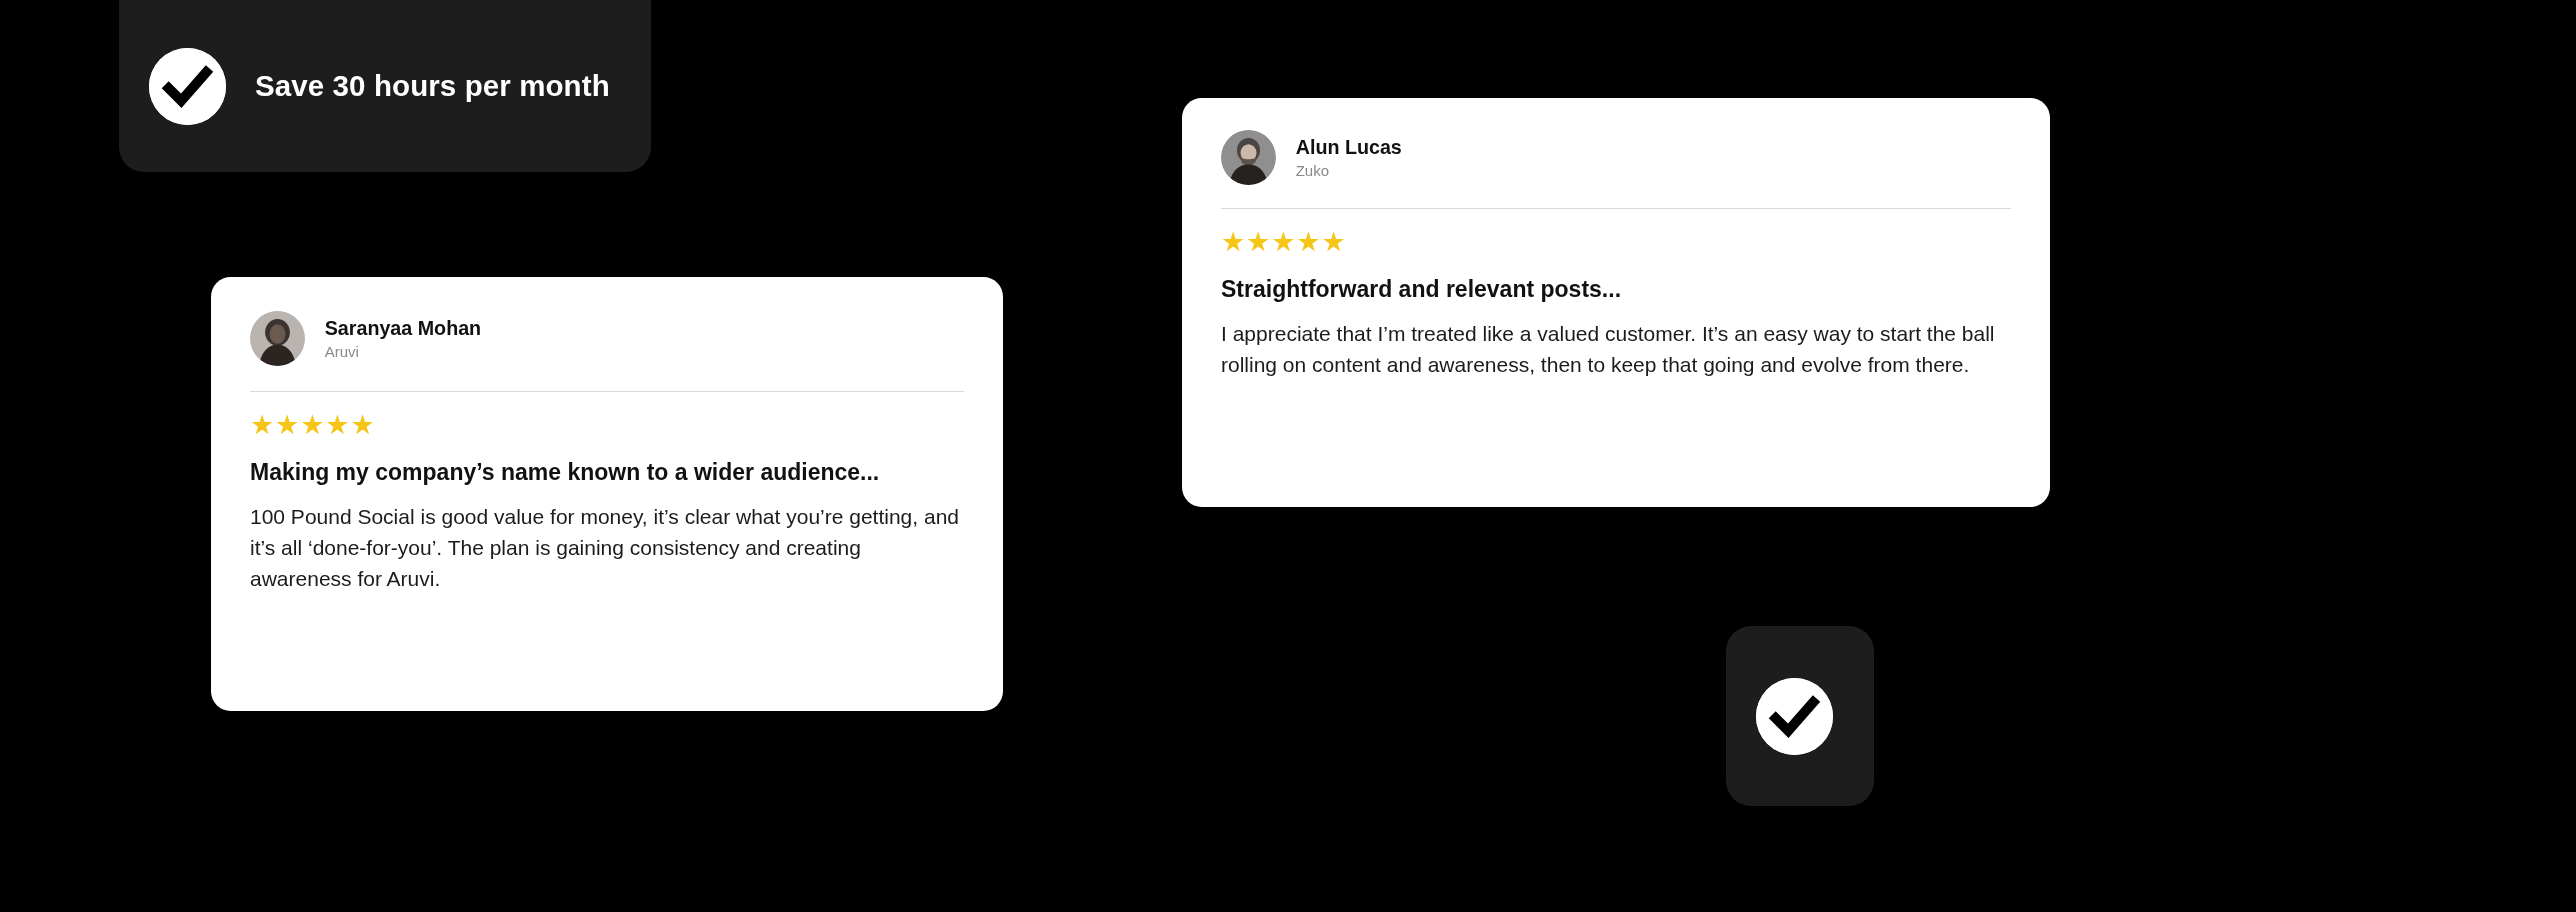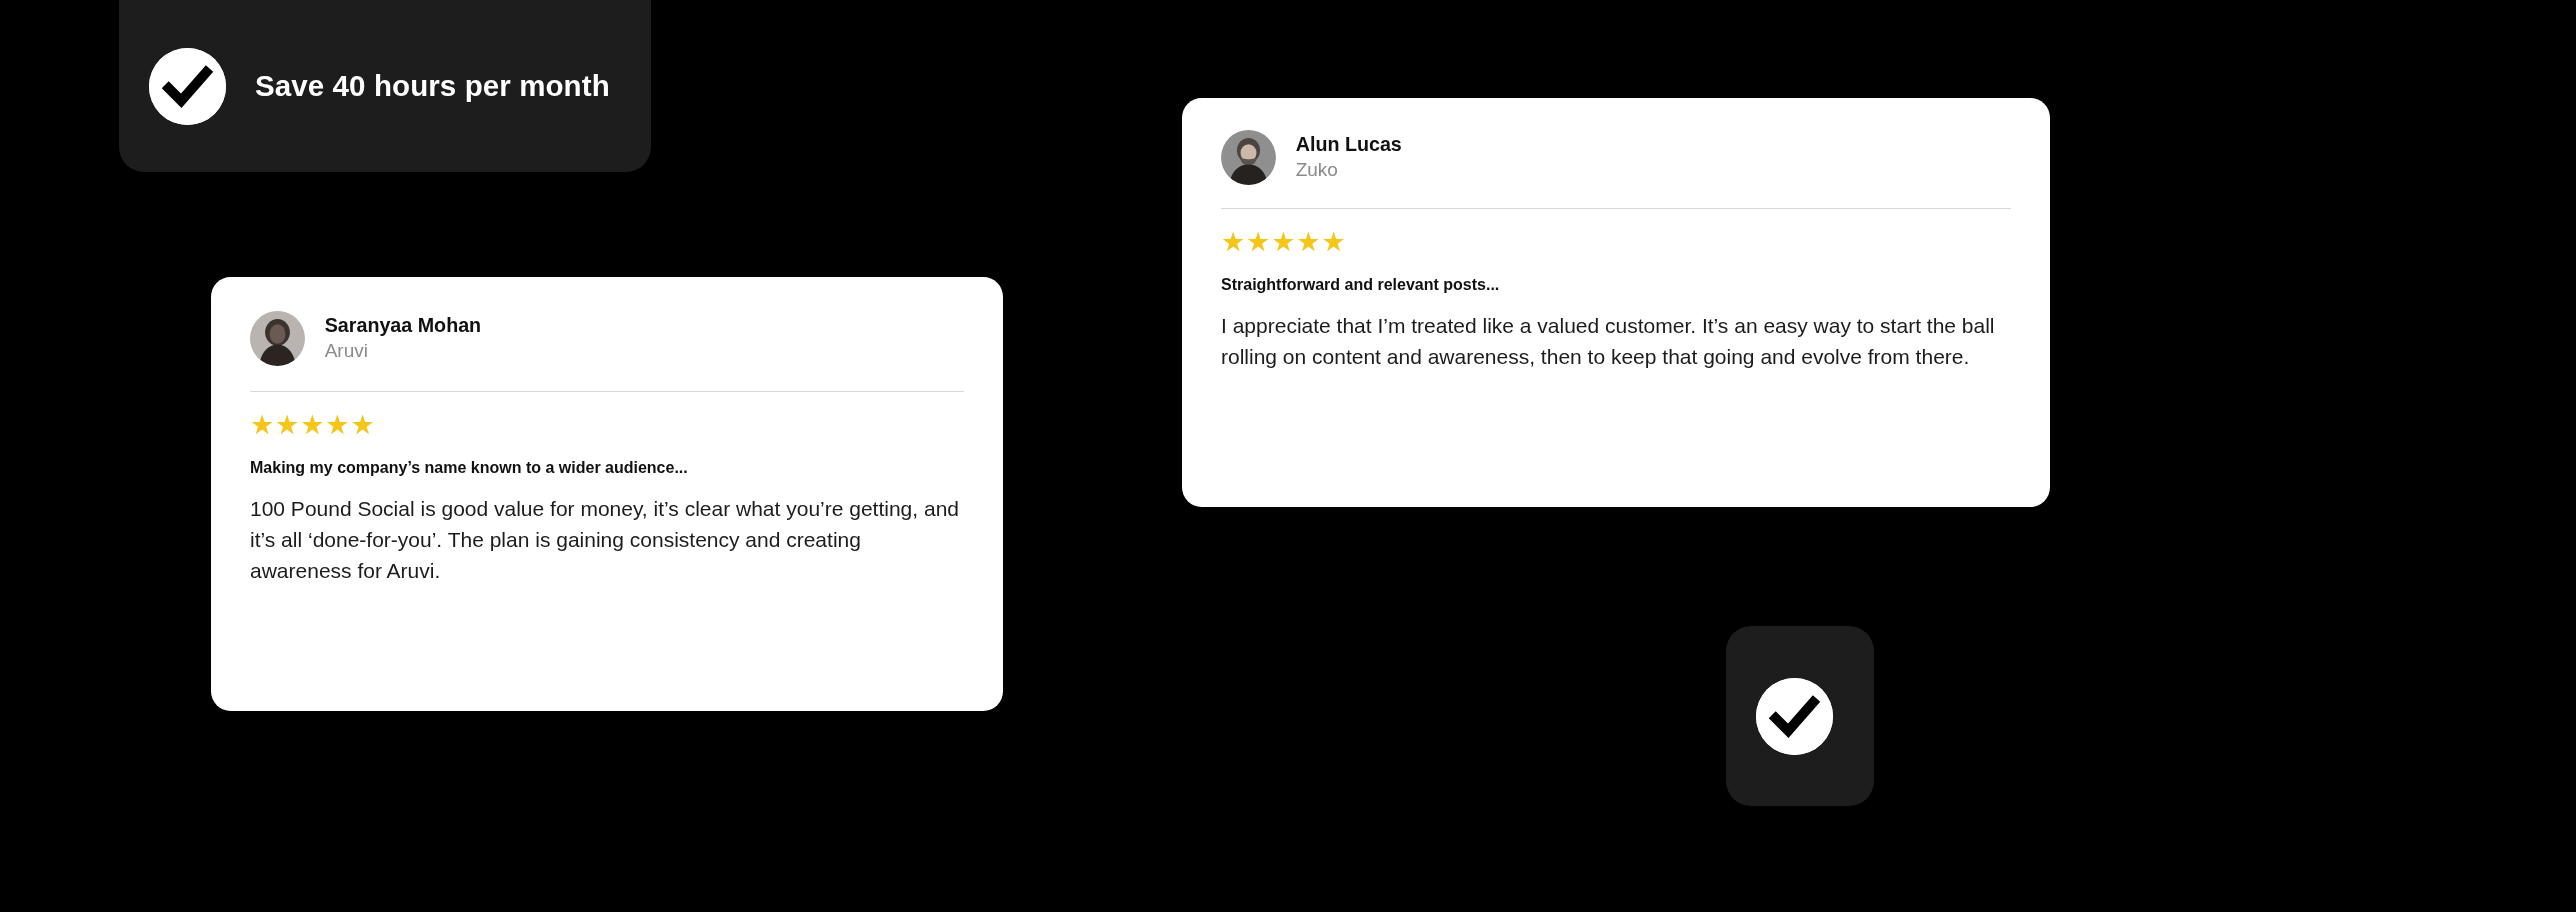--- a/index.html
+++ b/index.html
@@ -87,38 +87,38 @@
   }
   .avatar svg { display: block; width: 100%; height: 100%; }
 
   .person-name {
     font-size: 19.7px;
     font-weight: 700;
     color: #111111;
     line-height: 1.3;
   }
   .person-company {
-    font-size: 19px;
+    font-size: 15px;
     color: #8a8a8a;
     line-height: 1.3;
   }
   .divider {
     height: 0.9px;
     background: #d9d9d9;
     margin-top: 25px;
   }
   .stars {
     color: #f5c518;
     font-size: 27px;
     letter-spacing: 0.9px;
     margin-top: 19.7px;
     line-height: 1;
   }
   .review-title {
-    font-size: 16px;
+    font-size: 23px;
     font-weight: 700;
     color: #111111;
     margin-top: 19.7px;
     line-height: 1.25;
   }
   .review-body {
     font-size: 21px;
     color: #1c1c1c;
     margin-top: 14.3px;
     line-height: 1.48;
@@ -130,21 +130,21 @@
 
 <div class="stage">
 
   <div class="badge" id="badge-hours">
     <span class="check-wrap">
       <svg viewBox="0 0 86 86" width="77" height="77" aria-hidden="true">
         <circle cx="43" cy="43" r="43" fill="#ffffff"></circle>
         <path d="M22 45 L36 59 L64 27" fill="none" stroke="#000000" stroke-width="11" stroke-linecap="square" stroke-linejoin="miter"></path>
       </svg>
     </span>
-    <span class="badge-label">Save 40 hours per month</span>
+    <span class="badge-label">Save 30 hours per month</span>
   </div>
 
   <div class="badge" id="badge-software">
     <span class="check-wrap">
       <svg viewBox="0 0 86 86" width="77" height="77" aria-hidden="true">
         <circle cx="43" cy="43" r="43" fill="#ffffff"></circle>
         <path d="M22 45 L36 59 L64 27" fill="none" stroke="#000000" stroke-width="11" stroke-linecap="square" stroke-linejoin="miter"></path>
       </svg>
     </span>
   </div>

